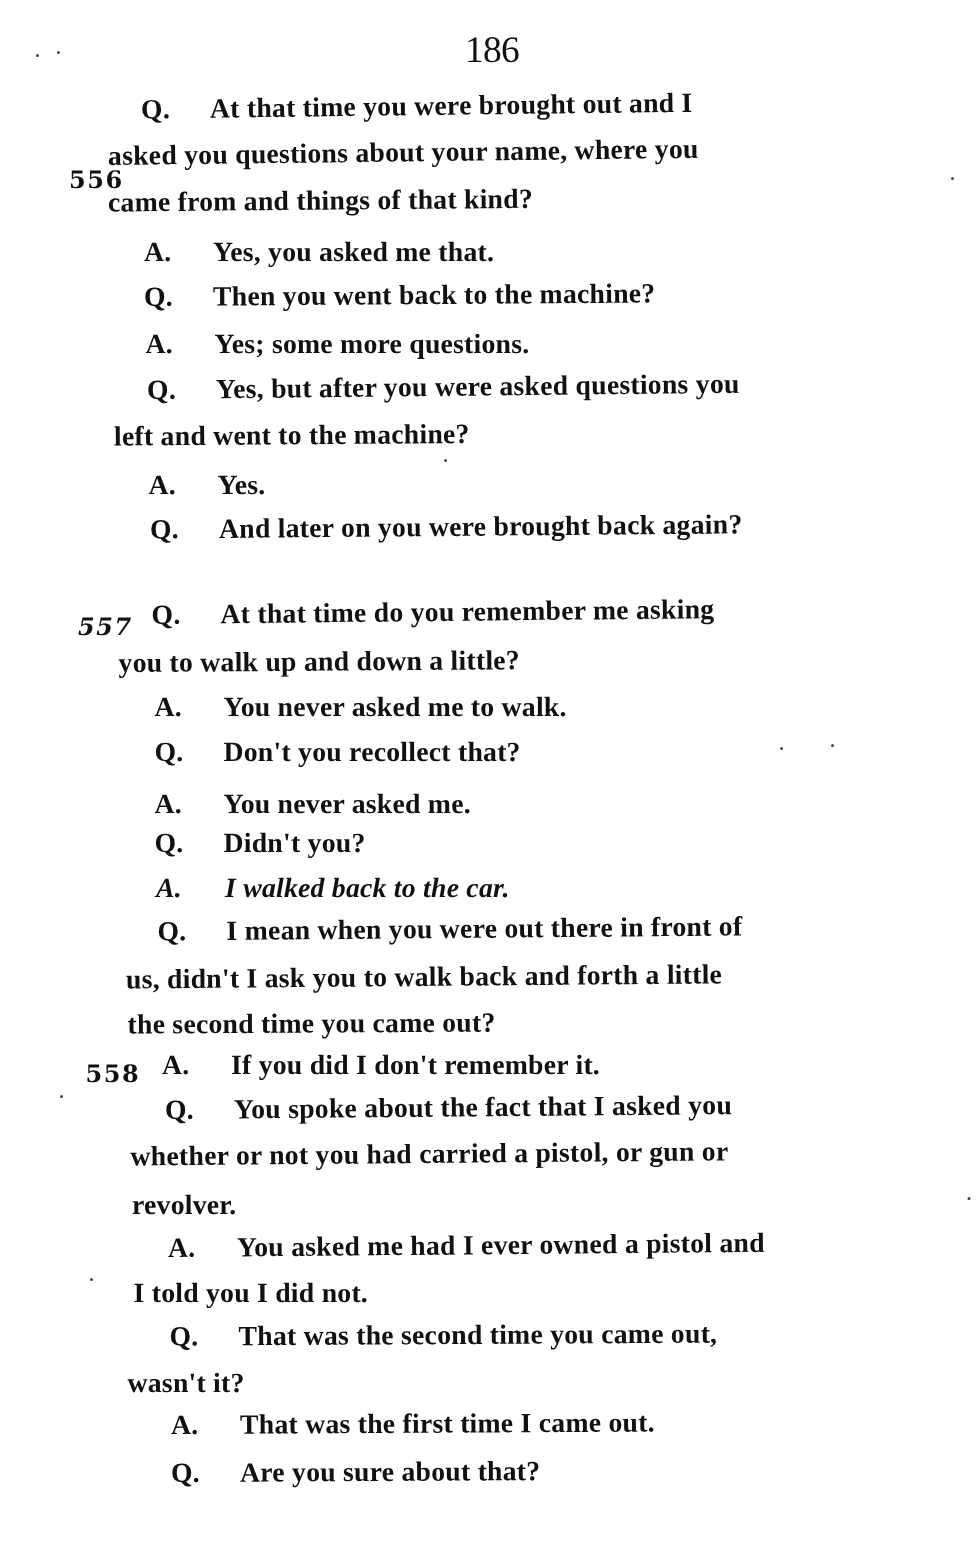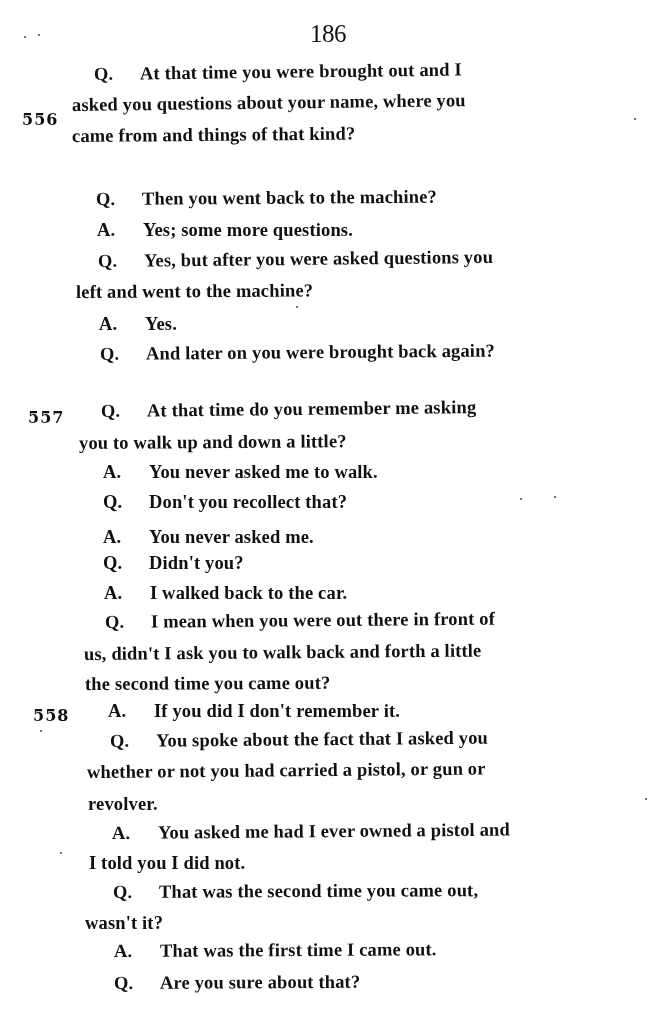--- a/index.html
+++ b/index.html
@@ -19,43 +19,46 @@
     position: absolute; white-space: nowrap;
     font-size: 18.5px; line-height: 22px;
     font-family: "Liberation Serif", "DejaVu Serif", serif;
     font-weight: bold;
     letter-spacing: 0.15px;
     transform-origin: left center;
   }
   .lead { display: inline-block; width: 46px; }
   .margin-num {
     position: absolute; font-size: 16px; font-weight: bold;
-    font-family: "DejaVu Serif", serif; letter-spacing: 1px;
+    font-family: "DejaVu Serif", serif; letter-spacing: 1px; margin-left: 24px;
   }
   .speck { position: absolute; width: 2px; height: 2px; background: #444; border-radius: 1px; }
 </style>
 </head>
 <body>
 
 <div class="page">
 
   <div class="page-number">186</div>
 
   <div class="margin-num" style="left:22px; top:110px;">556</div>
-  <div class="margin-num" style="left:28px; top:408px;">557</div>
+  <div class="margin-num" style="left:28px; top:408px;font-style:italic;">557</div>
   <div class="margin-num" style="left:33px; top:706px;">558</div>
 
   <div class="line" style="left:94px; top:63px; transform:rotate(-0.7deg);">
     <span class="lead">Q.</span><span>At that time you were brought out and I</span>
   </div>
   <div class="line" style="left:72px; top:94px; transform:rotate(-0.7deg);">
     <span>asked you questions about your name, where you</span>
   </div>
   <div class="line" style="left:72px; top:125px; transform:rotate(-0.5deg);">
     <span>came from and things of that kind?</span>
+  </div>
+  <div class="line" style="left:96px; top:158px;">
+    <span class="lead">A.</span><span>Yes, you asked me that.</span>
   </div>
   <div class="line" style="left:96px; top:188px; transform:rotate(-0.4deg);">
     <span class="lead">Q.</span><span>Then you went back to the machine?</span>
   </div>
   <div class="line" style="left:97px; top:219px;">
     <span class="lead">A.</span><span>Yes; some more questions.</span>
   </div>
   <div class="line" style="left:98px; top:250px; transform:rotate(-0.6deg);">
     <span class="lead">Q.</span><span>Yes, but after you were asked questions you</span>
   </div>
@@ -80,21 +83,21 @@
   </div>
   <div class="line" style="left:103px; top:491px;">
     <span class="lead">Q.</span><span>Don't you recollect that?</span>
   </div>
   <div class="line" style="left:103px; top:526px;">
     <span class="lead">A.</span><span>You never asked me.</span>
   </div>
   <div class="line" style="left:103px; top:552px;">
     <span class="lead">Q.</span><span>Didn't you?</span>
   </div>
-  <div class="line" style="left:104px; top:582px;">
+  <div class="line" style="left:104px; top:582px;font-style:italic;">
     <span class="lead">A.</span><span>I walked back to the car.</span>
   </div>
   <div class="line" style="left:105px; top:611px; transform:rotate(-0.5deg);">
     <span class="lead">Q.</span><span>I mean when you were out there in front of</span>
   </div>
   <div class="line" style="left:84px; top:643px; transform:rotate(-0.5deg);">
     <span>us, didn't I ask you to walk back and forth a little</span>
   </div>
   <div class="line" style="left:85px; top:673px; transform:rotate(-0.3deg);">
     <span>the second time you came out?</span>

